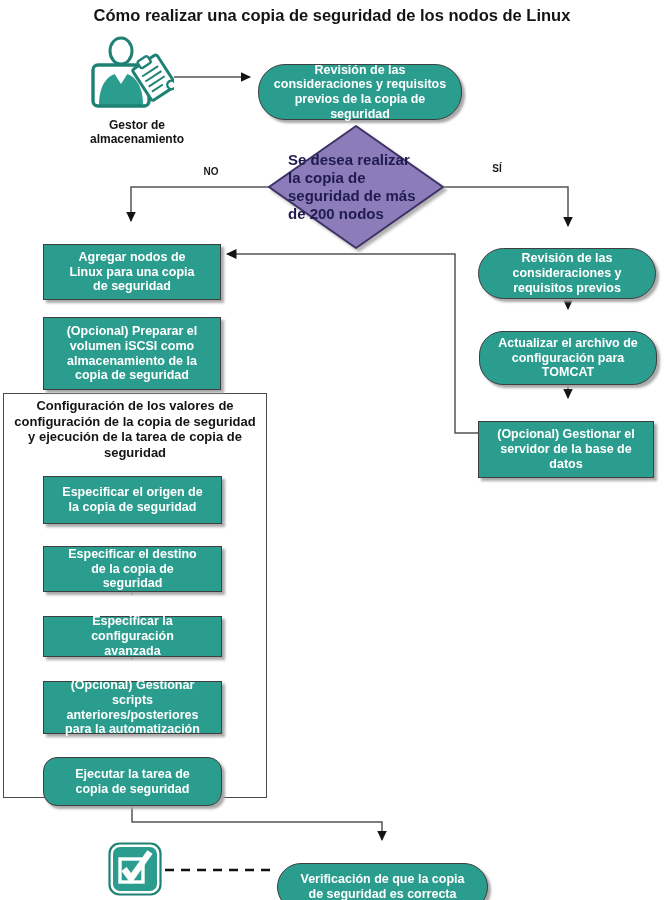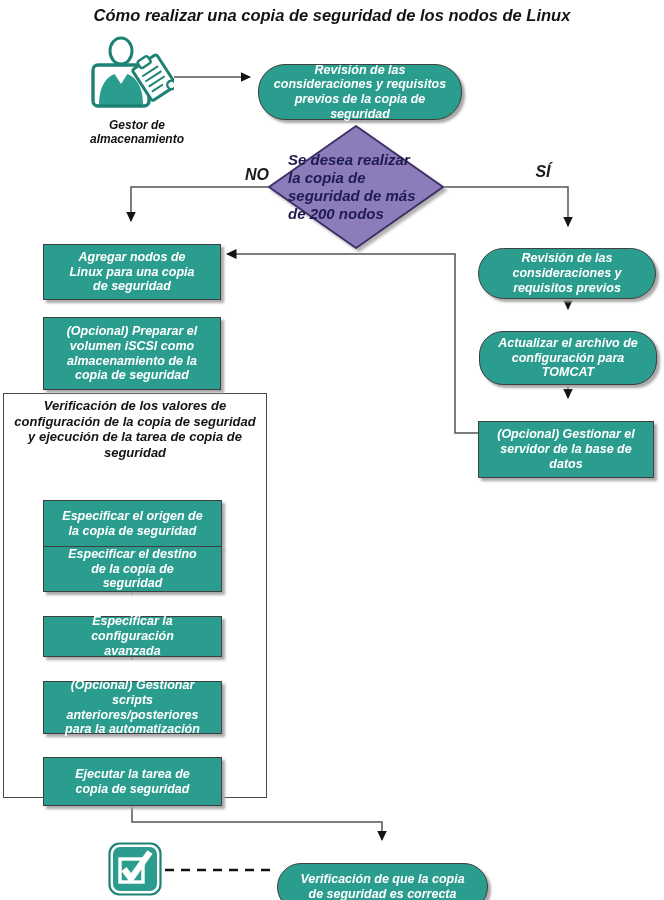--- a/index.html
+++ b/index.html
@@ -1,39 +1,39 @@
 <!DOCTYPE html>
 <html style="--teal: #2b9d8e; --teal_dark: #1d8274; --purple: #8d7cba; --purple_border: #3d3066; --purple_text: #1e1b4e; --line: #545454;"><head>
 <meta charset="utf-8">
 <style>
   html,body { margin:0; padding:0; background:#ffffff; }
   .canvas {
     position:relative; width:664px; height:900px; background:#ffffff;
-    font-family:"Liberation Sans", sans-serif; overflow:hidden;font-style:italic;
+    font-family:"Liberation Sans", sans-serif; overflow:hidden;
   }
   .title {
     position:absolute; top:6px; left:0; width:100%;
     text-align:center; font-size:16.5px; font-weight:bold; color:#141414;
   }
   svg.connectors { position:absolute; left:0; top:0; }
   .node {
     position:absolute; box-sizing:border-box;
     display:flex; align-items:center; justify-content:center;
     text-align:center; color:#ffffff; font-weight:bold;
     font-size:12.5px; line-height:1.18; padding:3px 18px;
   }
   .teal {
     background:var(--teal,#2b9d8e);
     border:1.7px solid #3f3f3f;
     box-shadow:3px 3px 2.5px #a9a9a9;
     margin-top:16px;
   }
   .stadium { border-radius:27px; }
   .edge-label {
-    position:absolute; font-size:16px; font-weight:bold; color:#1a1a1a;margin-left:46px;
+    position:absolute; font-size:10px; font-weight:bold; color:#1a1a1a;
   }
   .actor-label {
     position:absolute; left:87px; top:119px; width:100px;
     text-align:center; font-size:12px; font-weight:bold; color:#141414; line-height:1.15;
   }
   .group-box {
     position:absolute; left:3px; top:393px; width:264px; height:405px;
     border:1.7px solid #4a4a4a; background:#ffffff; box-sizing:border-box;
   }
   .group-heading {
@@ -51,21 +51,21 @@
   .icon-wrap { position:absolute; }
 </style>
 </head>
 <body>
 
 <div class="canvas">
 
   <div class="title">Cómo realizar una copia de seguridad de los nodos de Linux</div>
 
   <div class="group-box">
-    <div class="group-heading">Verificación de los valores de configuración de la copia de seguridad y ejecución de la tarea de copia de seguridad</div>
+    <div class="group-heading">Configuración de los valores de configuración de la copia de seguridad y ejecución de la tarea de copia de seguridad</div>
   </div>
 
   <svg class="connectors" width="664" height="900" viewBox="0 0 664 900">
     <defs>
       <marker id="arr" markerWidth="11" markerHeight="10" refX="9.5" refY="5" orient="auto" markerUnits="userSpaceOnUse">
         <path d="M0,0 L10.5,5 L0,10 Z" fill="#141414"></path>
       </marker>
     </defs>
     <g fill="none" stroke="var(--line,#545454)" stroke-width="1.5">
       <path d="M174,77 H250" marker-end="url(#arr)"></path>
@@ -114,25 +114,25 @@
       <polygon points="88,1 175,62 88,123 1,62" fill="var(--purple,#8d7cba)" stroke="var(--purple_border,#3d3066)" stroke-width="1.8"></polygon>
     </svg>
     <div class="diamond-text">Se desea realizar la copia de seguridad de más de 200 nodos</div>
   </div>
   <div class="edge-label" style="left:196px; top:166px; width:30px; text-align:center;">NO</div>
   <div class="edge-label" style="left:482px; top:163px; width:30px; text-align:center;">SÍ</div>
 
   <div class="node teal" style="left:43px; top:228px; width:178px; height:56px;">Agregar nodos de Linux para una copia de seguridad</div>
   <div class="node teal" style="left:43px; top:301px; width:178px; height:73px;">(Opcional) Preparar el volumen iSCSI como almacenamiento de la copia de seguridad</div>
 
-  <div class="node teal" style="left:43px; top:484px; width:179px; height:48px;">Especificar el origen de la copia de seguridad</div>
+  <div class="node teal" style="left:43px; top:460px; width:179px; height:48px;">Especificar el origen de la copia de seguridad</div>
   <div class="node teal" style="left:43px; top:530px; width:179px; height:46px;">Especificar el destino de la copia de seguridad</div>
   <div class="node teal" style="left:43px; top:600px; width:179px; height:41px;">Especificar la configuración avanzada</div>
   <div class="node teal" style="left:43px; top:665px; width:179px; height:53px;">(Opcional) Gestionar scripts anteriores/posteriores para la automatización</div>
-  <div class="node teal" style="left:43px; top:741px; width:179px; height:49px;">Ejecutar la tarea de copia de seguridad</div>
+  <div class="node teal" style="left:43px; top:741px; width:179px; height:49px;border-radius:14px;">Ejecutar la tarea de copia de seguridad</div>
 
   <div class="node teal stadium" style="left:478px; top:232px; width:178px; height:51px;">Revisión de las consideraciones y requisitos previos</div>
   <div class="node teal" style="left:479px; top:315px; width:178px; height:54px;border-radius:24px;">Actualizar el archivo de configuración para TOMCAT</div>
   <div class="node teal" style="left:478px; top:405px; width:176px; height:57px;">(Opcional) Gestionar el servidor de la base de datos</div>
 
   <div class="icon-wrap" style="left:107px; top:841px; width:56px; height:56px;">
     <svg width="56" height="56" viewBox="0 0 56 56">
       <rect x="2.5" y="2.5" width="51" height="51" rx="10" fill="#ffffff" stroke="var(--teal_dark,#1d8274)" stroke-width="2.2"></rect>
       <rect x="6" y="6" width="44" height="44" rx="7" fill="var(--teal,#2b9d8e)"></rect>
       <rect x="13" y="18" width="23" height="23" fill="none" stroke="#ffffff" stroke-width="3.4"></rect>

